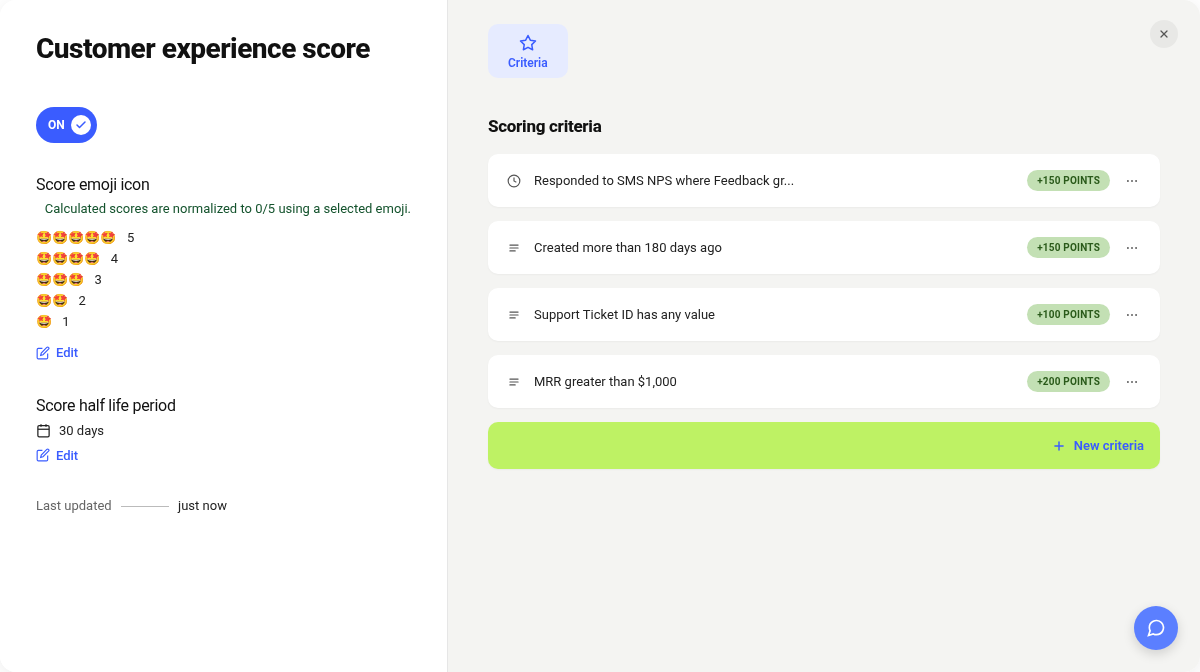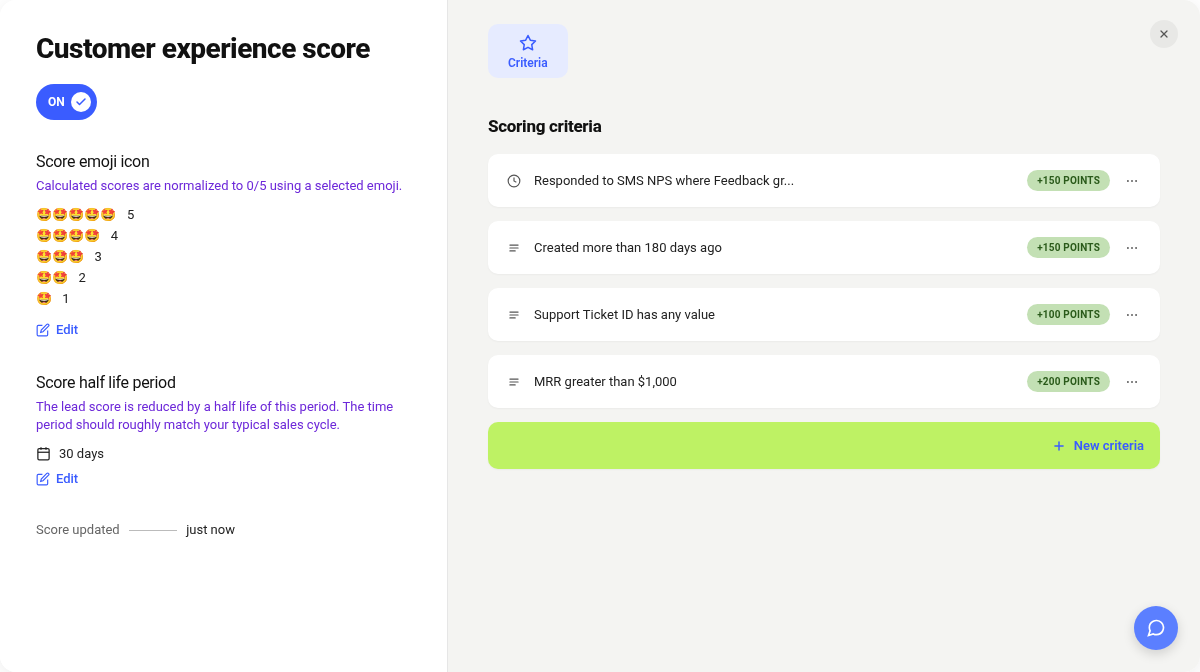--- a/index.html
+++ b/index.html
@@ -29,21 +29,21 @@
       flex: 1;
       background: #f4f4f2;
       padding: 24px 40px;
       position: relative;
     }
     .page-title {
       font-size: 28px;
       font-weight: 800;
       letter-spacing: -0.5px;
       color: #111;
-      margin-bottom: 19px;
+      margin-bottom: 42px;
     }
     .toggle {
       display: inline-flex;
       align-items: center;
       background: #3A5CFF;
       border-radius: 20px;
       padding: 4px 6px 4px 12px;
       height: 36px;
       cursor: pointer;
       gap: 6px;
@@ -66,23 +66,24 @@
     .section { margin-top: 32px; }
     .section-title {
       font-size: 16px;
       font-weight: 400;
       color: #111;
       margin-bottom: 6px;
       letter-spacing: -0.3px;
     }
     .section-desc {
       font-size: 13px;
-      color: #6d28d9;
+      color: #14532d;
       line-height: 1.4;
       margin-bottom: 12px;
+      text-align: right;
     }
     .emoji-row {
       display: flex;
       align-items: center;
       gap: 4px;
       font-size: 13px;
       margin-bottom: 6px;
       color: #222;
     }
     .emoji-row .count { margin-left: 6px; }
@@ -280,42 +281,41 @@
         <svg viewBox="0 0 24 24" fill="none" stroke="#3A5CFF" stroke-width="2">
             <path d="M11 4H4a2 2 0 0 0-2 2v14a2 2 0 0 0 2 2h14a2 2 0 0 0 2-2v-7"></path>
             <path d="M18.5 2.5a2.121 2.121 0 0 1 3 3L12 15l-4 1 1-4 9.5-9.5z"></path>
           </svg>
         <span>Edit</span>
       </div>
     </div>
 
     <div class="section">
       <div class="section-title">Score half life period</div>
-      <div class="section-desc">The lead score is reduced by a half life of this period. The time period should roughly match your typical sales cycle.</div>
       <div class="halflife-row">
         <svg viewBox="0 0 24 24" fill="none" stroke="#222" stroke-width="2">
             <rect x="3" y="4" width="18" height="18" rx="2" ry="2"></rect>
             <line x1="16" y1="2" x2="16" y2="6"></line>
             <line x1="8" y1="2" x2="8" y2="6"></line>
             <line x1="3" y1="10" x2="21" y2="10"></line>
           </svg>
         <span>30 days</span>
       </div>
       <div class="edit-link">
         <svg viewBox="0 0 24 24" fill="none" stroke="#3A5CFF" stroke-width="2">
             <path d="M11 4H4a2 2 0 0 0-2 2v14a2 2 0 0 0 2 2h14a2 2 0 0 0 2-2v-7"></path>
             <path d="M18.5 2.5a2.121 2.121 0 0 1 3 3L12 15l-4 1 1-4 9.5-9.5z"></path>
           </svg>
         <span>Edit</span>
       </div>
     </div>
 
     <div class="section">
       <div class="details-row">
-        <span>Score updated</span>
+        <span>Last updated</span>
         <span class="blank"></span>
         <span class="value">just now</span>
       </div>
     </div>
   </div>
 
   <div class="right-panel">
     <div class="close-btn">
       <svg viewBox="0 0 24 24" fill="none" stroke="#555" stroke-width="2.5" stroke-linecap="round">
           <line x1="18" y1="6" x2="6" y2="18"></line>

